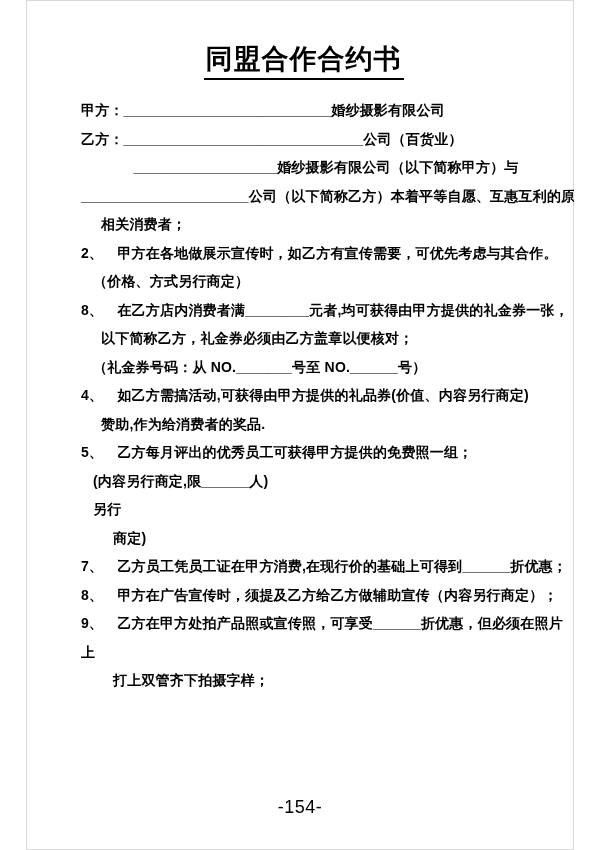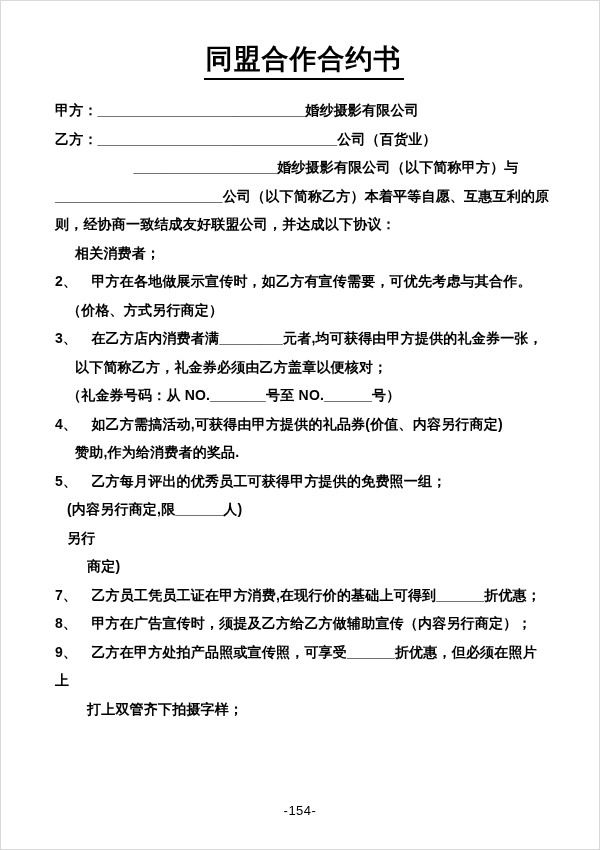--- a/index.html
+++ b/index.html
@@ -2,21 +2,21 @@
 <html><head>
 <meta charset="utf-8">
 <style>
   html, body {
     margin: 0;
     padding: 0;
     background: #ffffff;
   }
   .page {
     position: relative;
-    width: 600px;
+    width: 548px;
     height: 850px;
     margin: 0 auto;
     background: #ffffff;
     box-sizing: border-box;
     padding: 42px 48px 0 55px;
     box-shadow: inset 0 0 0 1px #d9d9d9;
     font-family: "Liberation Sans", "DejaVu Sans", sans-serif;
     color: #000000;
     overflow: hidden;
   }
@@ -47,43 +47,42 @@
   .indent-1 { padding-left: 12px; }
   .indent-2 { padding-left: 20px; }
   .indent-3 { padding-left: 32px; }
   .indent-4 { padding-left: 45px; text-align: center; }
   .page-number {
     position: absolute;
     left: 0;
     right: 0;
     bottom: 32px;
     text-align: center;
-    font-size: 13px;
+    font-size: 18px;
     font-weight: 400;
     letter-spacing: 0.5px;
   }
 </style>
 </head>
 <body>
 
 <div class="page">
   <div class="title-wrap">
     <span class="doc-title">同盟合作合约书</span>
   </div>
 
   <div class="doc-body">
       <div class="doc-line indent-0">甲方：__________________________婚纱摄影有限公司</div>
       <div class="doc-line indent-0">乙方：______________________________公司（百货业）</div>
       <div class="doc-line indent-4">__________________婚纱摄影有限公司（以下简称甲方）与</div>
       <div class="doc-line indent-0">_____________________公司（以下简称乙方）本着平等自愿、互惠互利的原</div>
-      <div class="doc-line indent-0">则，经协商一致结成友好联盟公司，并达成以下协议：</div>
       <div class="doc-line indent-2">相关消费者；</div>
       <div class="doc-line indent-0">2、　甲方在各地做展示宣传时，如乙方有宣传需要，可优先考虑与其合作。</div>
       <div class="doc-line indent-1">（价格、方式另行商定）</div>
-      <div class="doc-line indent-0">3、　在乙方店内消费者满________元者,均可获得由甲方提供的礼金券一张，</div>
+      <div class="doc-line indent-0">8、　在乙方店内消费者满________元者,均可获得由甲方提供的礼金券一张，</div>
       <div class="doc-line indent-2">以下简称乙方，礼金券必须由乙方盖章以便核对；</div>
       <div class="doc-line indent-1">（礼金券号码：从 NO._______号至 NO.______号）</div>
       <div class="doc-line indent-0">4、　如乙方需搞活动,可获得由甲方提供的礼品券(价值、内容另行商定)</div>
       <div class="doc-line indent-2">赞助,作为给消费者的奖品.</div>
       <div class="doc-line indent-0">5、　乙方每月评出的优秀员工可获得甲方提供的免费照一组；</div>
       <div class="doc-line indent-1">(内容另行商定,限______人)</div>
       <div class="doc-line indent-1">另行</div>
       <div class="doc-line indent-3">商定)</div>
       <div class="doc-line indent-0">7、　乙方员工凭员工证在甲方消费,在现行价的基础上可得到______折优惠；</div>
       <div class="doc-line indent-0">8、　甲方在广告宣传时，须提及乙方给乙方做辅助宣传（内容另行商定）；</div>

